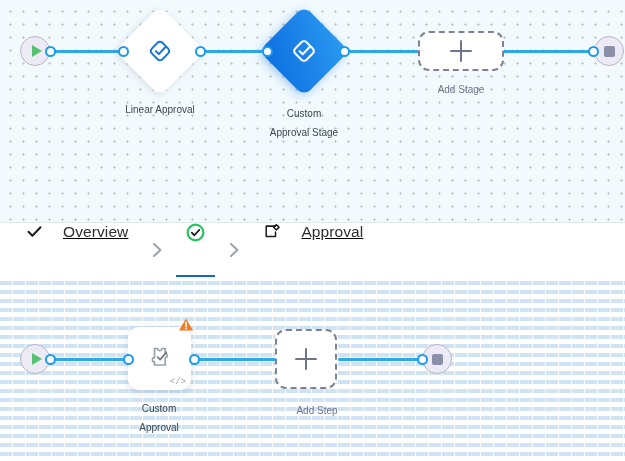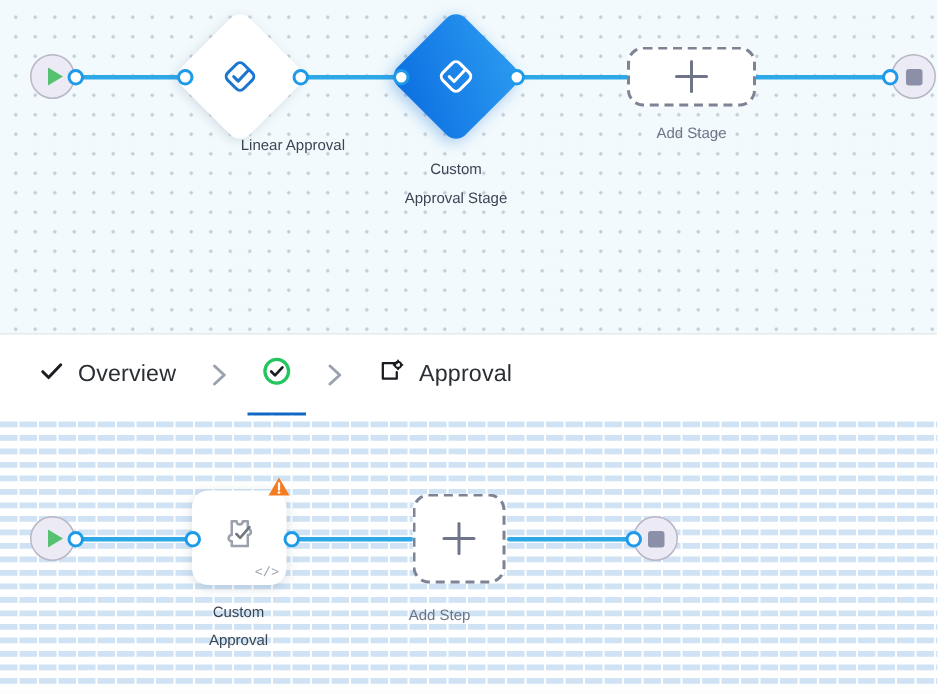--- a/index.html
+++ b/index.html
@@ -42,26 +42,27 @@
     background: #ffffff;
     display: flex;
     align-items: center;
     padding-left: 14px;
     flex: 0 0 auto;
     border-top: 1px solid #e6e9ec;
   }
 
   .tab {
     display: flex;
-    align-items: center;
+    align-items: flex-start;
     height: 55px;
-    gap: 9px;
+    gap: 20px;
     padding: 0 12px;
     cursor: pointer;
     position: relative;
+    text-decoration: underline;
   }
 
   .tab-label {
     font-size: 15.5px;
     color: #2b2f33;
     letter-spacing: 0.1px;
     white-space: nowrap;
   }
 
   .tab.active .tab-label { color: #1a1d21; }
@@ -272,21 +273,21 @@
         <svg width="30" height="30" viewBox="0 0 30 30">
           <g fill="none" stroke="#1b76d2" stroke-width="2" stroke-linecap="round" stroke-linejoin="round">
             <rect x="7.5" y="7.5" width="15" height="15" rx="3.4" transform="rotate(45 15 15)"></rect>
             <path d="M10.8 15.1 L13.8 18.1 L20.3 11.2"></path>
           </g>
         </svg>
       </div>
     </div>
     <div class="port" style="left:118px; top:46px;"></div>
     <div class="port" style="left:195px; top:46px;"></div>
-    <div class="caption" style="left:90px; top:88px; width:140px;text-align:right;">Linear Approval</div>
+    <div class="caption" style="left:90px; top:100px; width:140px;">Linear Approval</div>
 
     <div class="diamond selected" style="left:272px; top:19px;">
       <div class="dicon">
         <svg width="32" height="32" viewBox="0 0 30 30">
           <g fill="none" stroke="#ffffff" stroke-width="1.9" stroke-linecap="round" stroke-linejoin="round">
             <rect x="7.5" y="7.5" width="15" height="15" rx="3.4" transform="rotate(45 15 15)"></rect>
             <path d="M10.8 15.1 L13.8 18.1 L20.3 11.2"></path>
           </g>
         </svg>
       </div>
@@ -379,21 +380,21 @@
       <span class="code-glyph">&lt;/&gt;</span>
     </div>
     <div class="port" style="left:123px; top:77px;"></div>
     <div class="port" style="left:189px; top:77px;"></div>
     <div class="caption" style="left:92px; top:122px; width:134px;">Custom
 Approval</div>
 
     <div class="add-box" style="left:275px; top:52px; width:62px; height:60px;">
       <div class="plus"></div>
     </div>
-    <div class="caption muted" style="left:233px; top:124px; width:120px;">Add Step</div>
+    <div class="caption muted" style="left:257px; top:124px; width:120px;">Add Step</div>
 
     <div class="port" style="left:417px; top:77px;"></div>
     <div class="terminal" style="left:422px; top:67px;">
       <div class="stop-sq"></div>
     </div>
   </div>
 
 </div>
 
 </body></html>

